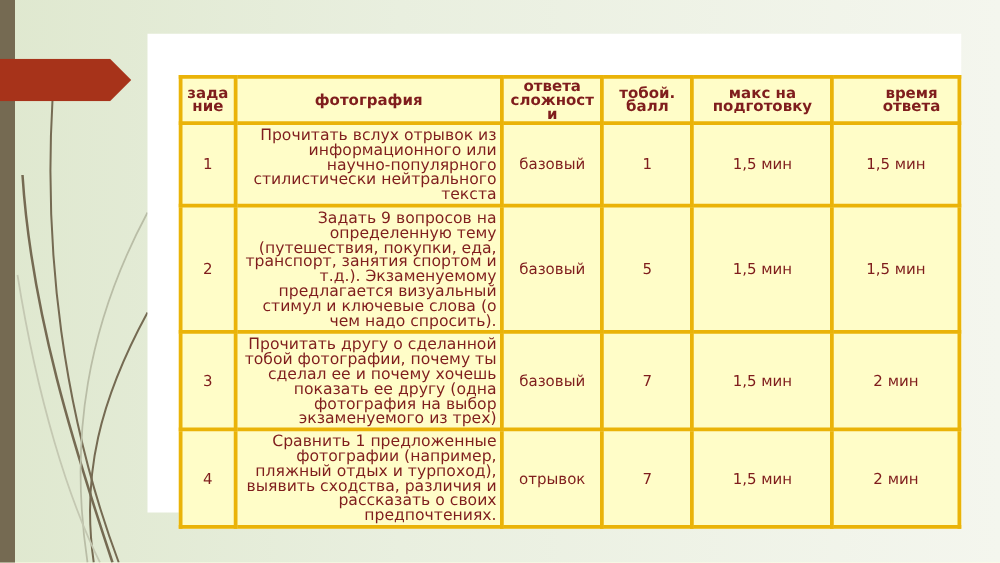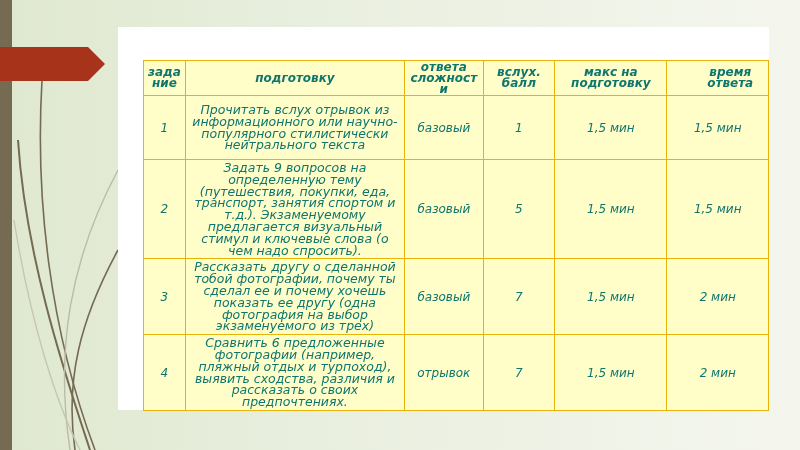--- a/index.html
+++ b/index.html
@@ -13,25 +13,25 @@
     .arrow { position:absolute; left:0; top:47px; width:105px; height:34px; }
     .panel {
       position:absolute; left:118px; top:27px; width:651px; height:383px;
       background:#ffffff;
     }
     table {
       position:absolute; left:25px; top:33px; border-collapse:collapse;
       background:#fffdc8;
     }
     td, th {
-      border:1px solid #eab308; padding:0 3px; color:#0f766e;
-      font-size:12px; line-height:12px; text-align:center; vertical-align:middle;font-style:italic;
+      border:3px solid #eab308; padding:0 3px; color:#7f1d1d;
+      font-size:12px; line-height:12px; text-align:center; vertical-align:middle;
     }
     th { font-weight:bold; font-size:12px; line-height:11px; height:34px; }
-    td.content { text-align:center; font-family:"DejaVu Sans", sans-serif; font-size:12.5px; line-height:11.8px; padding:2px 3px; }
+    td.content { text-align:right; font-family:"DejaVu Sans", sans-serif; font-size:12.5px; line-height:11.8px; padding:2px 3px; }
     .c1 { width:35px; } .c2 { width:222px; } .c3 { width:72px; }
     .c4 { width:67px; } .c5 { width:108px; } .c6 { width:72px;padding-left:28px; }
   </style>
 </head>
 <body>
 
 <div class="side-bar"></div>
 <svg class="deco" viewBox="0 0 200 450">
   <path d="M42 80 C 35 200, 50 330, 95 450" stroke="#756a52" stroke-width="1.6" fill="none"></path>
   <path d="M18 140 C 25 250, 60 360, 90 450" stroke="#756a52" stroke-width="2" fill="none"></path>
@@ -41,23 +41,23 @@
 </svg>
 <svg class="arrow" viewBox="0 0 105 34">
   <polygon points="0,0 88,0 105,17 88,34 0,34" fill="#a7331a"></polygon>
 </svg>
 
 <div class="panel">
   <table>
     <thead>
       <tr>
         <th class="c1">зада ние</th>
-        <th class="c2">подготовку</th>
+        <th class="c2">фотография</th>
         <th class="c3">ответа сложност и</th>
-        <th class="c4">вслух. балл</th>
+        <th class="c4">тобой. балл</th>
         <th class="c5">макс на подготовку</th>
         <th class="c6">время ответа</th>
       </tr>
     </thead>
     <tbody>
       <tr style="height:64px">
         <td>1</td>
         <td class="content">Прочитать вслух отрывок из информационного или научно-популярного стилистически нейтрального текста</td>
         <td>базовый</td>
         <td>1</td>
@@ -67,29 +67,29 @@
       <tr style="height:98px">
         <td>2</td>
         <td class="content">Задать 9 вопросов на определенную тему (путешествия, покупки, еда, транспорт, занятия спортом и т.д.). Экзаменуемому предлагается визуальный стимул и ключевые слова (о чем надо спросить).</td>
         <td>базовый</td>
         <td>5</td>
         <td>1,5 мин</td>
         <td>1,5 мин</td>
       </tr>
       <tr style="height:74px">
         <td>3</td>
-        <td class="content">Рассказать другу о сделанной тобой фотографии, почему ты сделал ее и почему хочешь показать ее другу (одна фотография на выбор экзаменуемого из трех)</td>
+        <td class="content">Прочитать другу о сделанной тобой фотографии, почему ты сделал ее и почему хочешь показать ее другу (одна фотография на выбор экзаменуемого из трех)</td>
         <td>базовый</td>
         <td>7</td>
         <td>1,5 мин</td>
         <td>2 мин</td>
       </tr>
       <tr style="height:74px">
         <td>4</td>
-        <td class="content">Сравнить 6 предложенные фотографии (например, пляжный отдых и турпоход), выявить сходства, различия и рассказать о своих предпочтениях.</td>
+        <td class="content">Сравнить 1 предложенные фотографии (например, пляжный отдых и турпоход), выявить сходства, различия и рассказать о своих предпочтениях.</td>
         <td>отрывок</td>
         <td>7</td>
         <td>1,5 мин</td>
         <td>2 мин</td>
       </tr>
     </tbody>
   </table>
 </div>
 
 </body></html>

